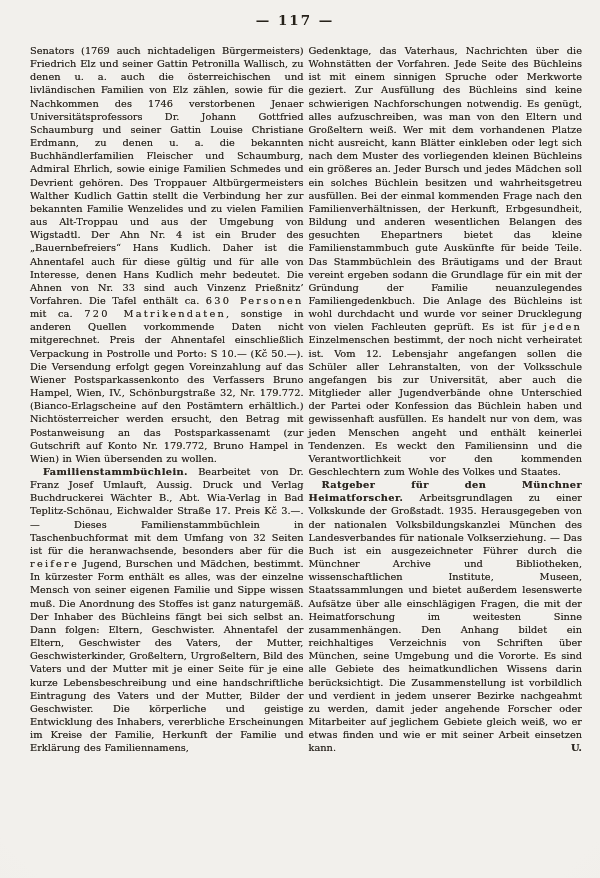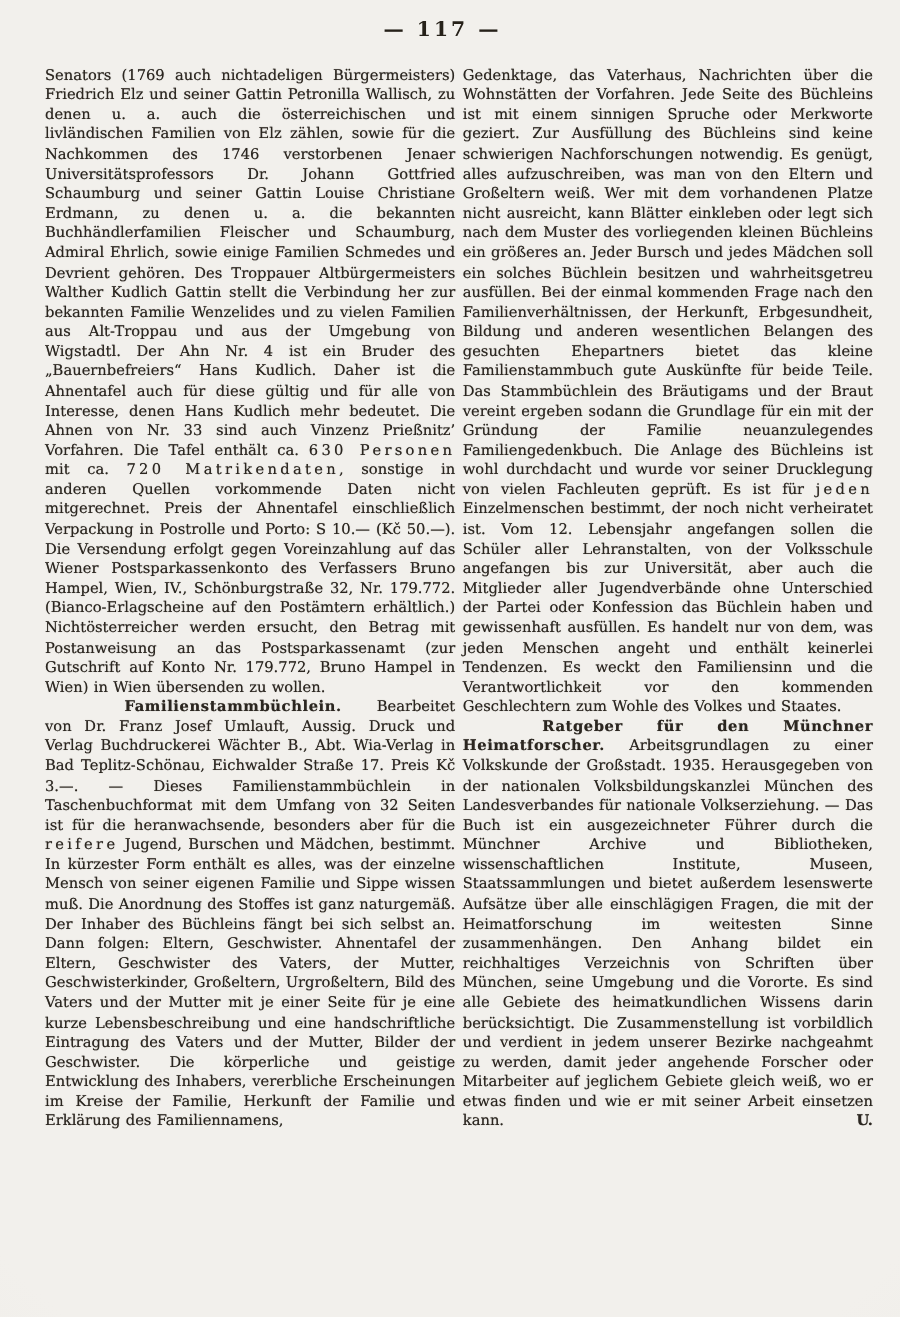--- a/index.html
+++ b/index.html
@@ -44,21 +44,20 @@
     line-height: 13.15px;
     text-shadow: 0 0 0.45px rgba(43, 38, 32, 0.65);
     word-spacing: 0.4px;
   }
   p.para.indent {
     text-indent: 13px;
   }
   span.bold {
     font-weight: bold;
     letter-spacing: 0.4px;
-    margin-left: 40px;
   }
   span.spaced {
     letter-spacing: 2.2px;
   }
   span.signoff {
     float: right;
     font-weight: bold;
     padding-left: 8px;
   }
 </style>

